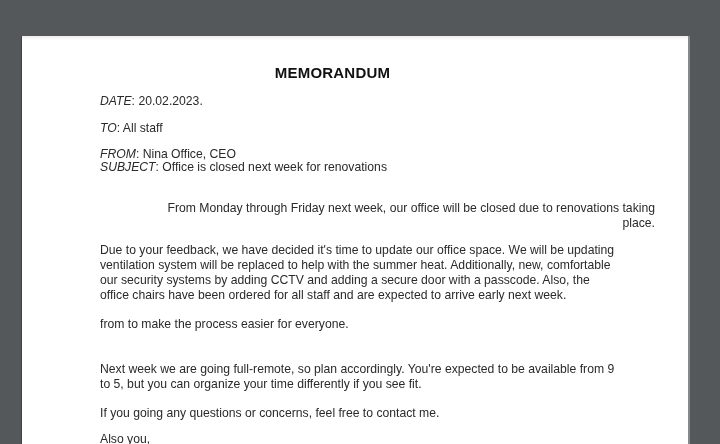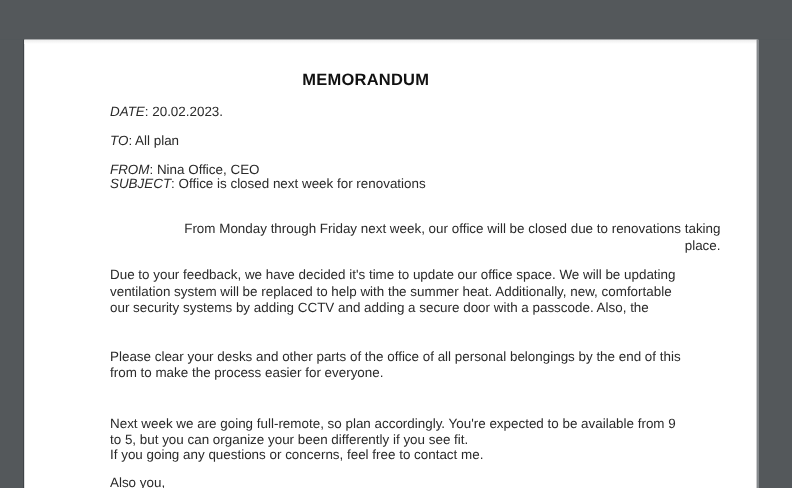--- a/index.html
+++ b/index.html
@@ -95,48 +95,48 @@
   <div class="frame-left"></div>
 
   <div class="page">
     <div class="doc">
       <div class="title">MEMORANDUM</div>
 
       <div class="field" style="top:58px;">
         <span class="lbl">DATE</span><span>: 20.02.2023.</span>
       </div>
       <div class="field" style="top:85px;">
-        <span class="lbl">TO</span><span>: All plan</span>
+        <span class="lbl">TO</span><span>: All staff</span>
       </div>
       <div class="field" style="top:111px;">
         <span class="lbl">FROM</span><span>: Nina Office, CEO</span>
       </div>
       <div class="field" style="top:124px;">
         <span class="lbl">SUBJECT</span><span>: Office is closed next week for renovations</span>
       </div>
 
       <div class="para" style="top:165px;text-align:right;">
         <span class="ln">From Monday through Friday next week, our office will be closed due to renovations taking</span>
         <span class="ln">place.</span>
       </div>
 
       <div class="para" style="top:207px;">
         <span class="ln">Due to your feedback, we have decided it's time to update our office space. We will be updating</span>
         <span class="ln">ventilation system will be replaced to help with the summer heat. Additionally, new, comfortable</span>
         <span class="ln">our security systems by adding CCTV and adding a secure door with a passcode. Also, the</span>
+        <span class="ln">office chairs have been ordered for all staff and are expected to arrive early next week.</span>
       </div>
 
       <div class="para" style="top:281px;">
-        <span class="ln">Please clear your desks and other parts of the office of all personal belongings by the end of this</span>
         <span class="ln">from to make the process easier for everyone.</span>
       </div>
 
-      <div class="para" style="top:342px;">
+      <div class="para" style="top:326px;">
         <span class="ln">Next week we are going full-remote, so plan accordingly. You're expected to be available from 9</span>
-        <span class="ln">to 5, but you can organize your been differently if you see fit.</span>
+        <span class="ln">to 5, but you can organize your time differently if you see fit.</span>
       </div>
 
       <div class="para" style="top:370px;">
         <span class="ln">If you going any questions or concerns, feel free to contact me.</span>
       </div>
 
       <div class="para" style="top:396px;">
         <span class="ln">Also you,</span>
         <span class="ln">Nina Please</span>
       </div>

